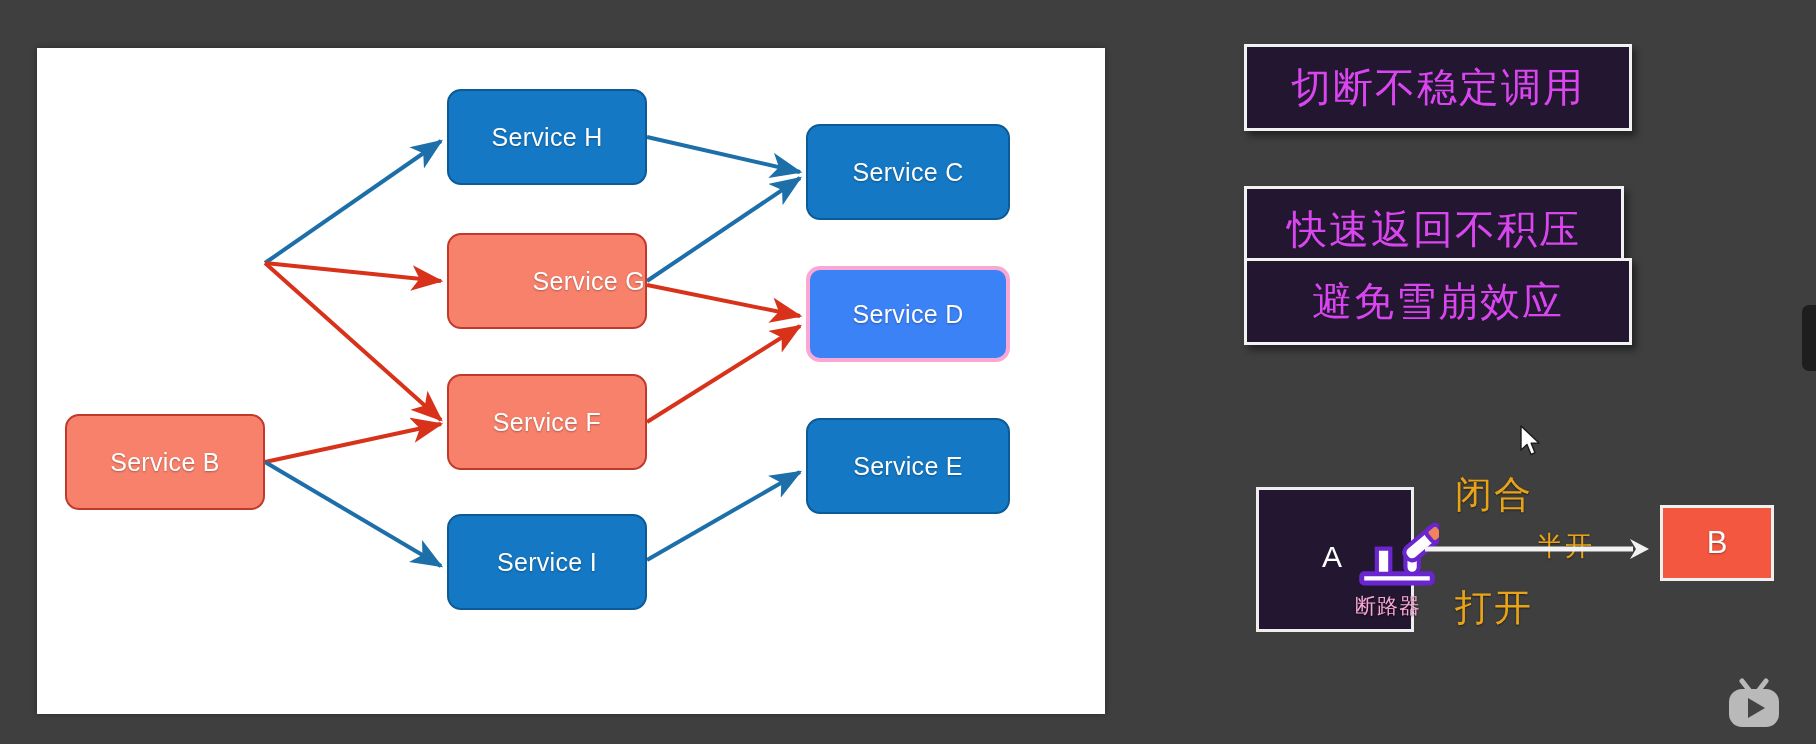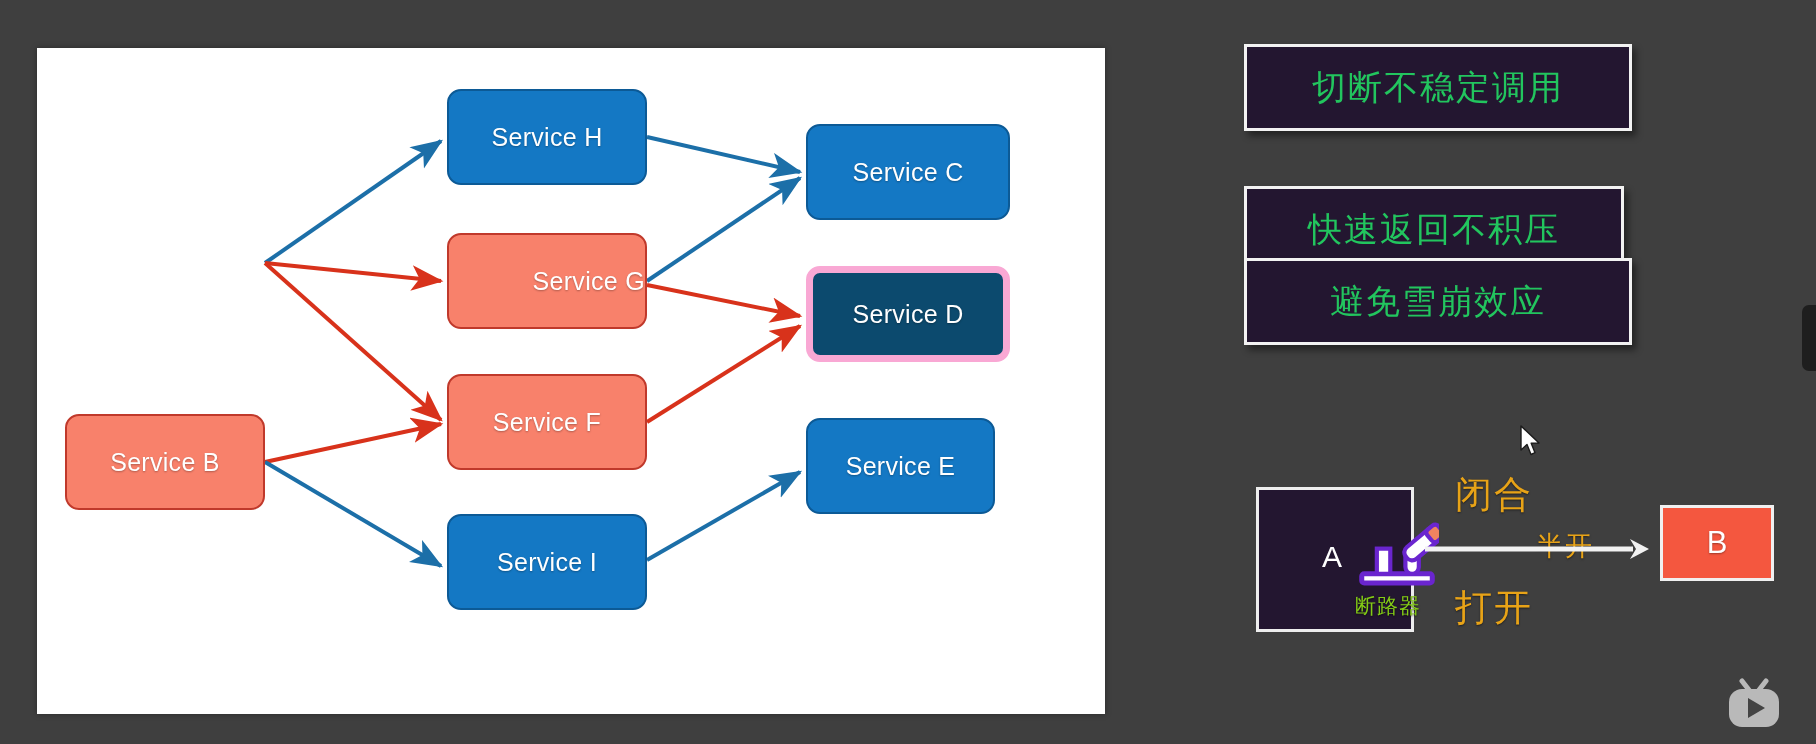--- a/index.html
+++ b/index.html
@@ -33,40 +33,40 @@
     align-items: center;
     justify-content: center;
     color: #ffffff;
     font-size: 25px;
     letter-spacing: 0.3px;
     text-shadow: 0 1px 2px rgba(0,0,0,0.30);
     box-sizing: border-box;
   }
   .svc.salmon { background: #F8816B; border: 2px solid #C0392B; }
   .svc.blue   { background: #1478C4; border: 2px solid #0C5A96; }
-  .svc.red    { background: #0c4a6e; border: 7px solid #f9a8d4; }
+  .svc.red    { background: #3b82f6; border: 4px solid #f9a8d4; }
 
   #edge-layer {
     position: absolute;
     left: 0; top: 0;
     width: 1068px; height: 666px;
     pointer-events: none;
   }
 
   
   .tag-box {
     position: absolute;
     background: #231630;
     border: 3px solid #f2f2f2;
     box-shadow: 4px 5px 7px rgba(0,0,0,0.45);
     display: flex;
     align-items: center;
     justify-content: center;
-    color: #22c55e;
-    font-size: 34px;
+    color: #d946ef;
+    font-size: 40px;
     letter-spacing: 2px;
     box-sizing: border-box;
   }
 
   #cb-card {
     position: absolute;
     left: 1256px;
     top: 487px;
     width: 158px;
     height: 145px;
@@ -85,21 +85,21 @@
     position: absolute;
     left: 1355px;
     top: 510px;
     width: 84px;
     height: 84px;
   }
   #cb-caption {
     position: absolute;
     left: 1355px;
     top: 592px;
-    color: #84cc16;
+    color: #f9a8d4;
     font-size: 21px;
     letter-spacing: 1px;
     text-shadow: 0 1px 2px rgba(0,0,0,0.6);
   }
 
   .state-label {
     position: absolute;
     color: #E8A317;
     text-shadow: 0 1px 2px rgba(0,0,0,0.5);
     letter-spacing: 2px;
@@ -221,21 +221,21 @@
   </div>
   <div class="svc blue" style="left:410px; top:466px; width:200px; height:96px;">
     <span>Service I</span>
   </div>
   <div class="svc blue" style="left:769px; top:76px;  width:204px; height:96px;">
     <span>Service C</span>
   </div>
   <div class="svc red" style="left:769px; top:218px; width:204px; height:96px;">
     <span>Service D</span>
   </div>
-  <div class="svc blue" style="left:769px; top:370px; width:189px; height:96px;">
+  <div class="svc blue" style="left:769px; top:370px; width:204px; height:96px;">
     <span>Service E</span>
   </div>
 </div>
 
 <div class="tag-box" style="left:1244px; top:44px;  width:388px; height:87px;">
   <span>切断不稳定调用</span>
 </div>
 <div class="tag-box" style="left:1244px; top:151px; width:380px; height:87px;margin-top:35px;">
   <span>快速返回不积压</span>
 </div>

